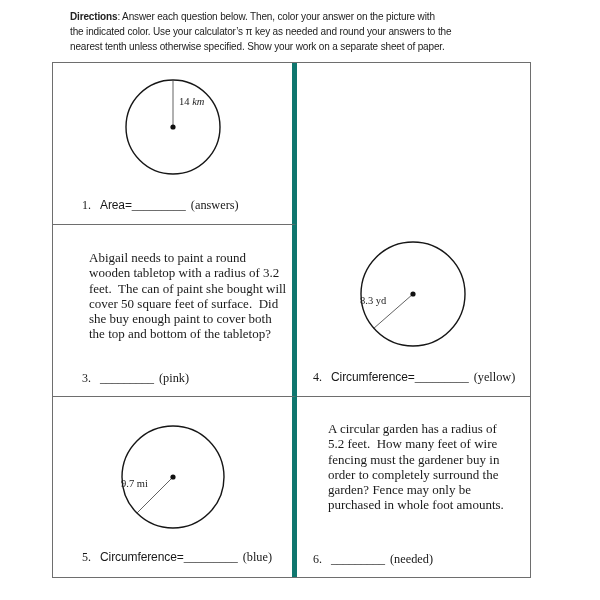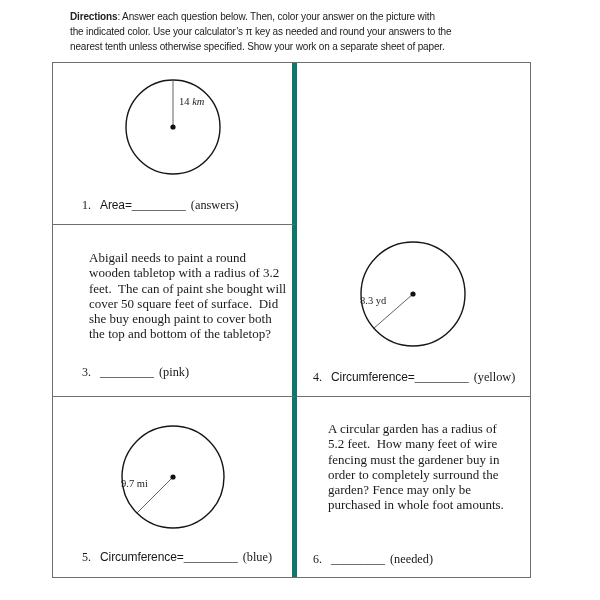--- a/index.html
+++ b/index.html
@@ -65,21 +65,21 @@
   </div>
 
 
   <div class="cell br bb" style="left:0;top:162px;width:244px;height:172px;">
     <div class="problem" style="left:36px;top:25px;width:206px;">Abigail needs to paint a round
 wooden tabletop with a radius of 3.2
 feet.  The can of paint she bought will
 cover 50 square feet of surface.  Did
 she buy enough paint to cover both
 the top and bottom of the tabletop?</div>
-    <div class="answer" style="left:29px;bottom:16px;margin-top:48px;">
+    <div class="answer" style="left:29px;bottom:10px;margin-top:48px;">
       <span class="num">3.</span><span class="blank">_________</span><span class="color-note">(pink)</span>
     </div>
   </div>
 
   <div class="cell bb" style="left:244px;top:162px;width:233px;height:172px;">
     <svg class="fig" width="233" height="160">
       <circle class="ring" cx="116" cy="69" r="52"></circle>
       <line class="rline" x1="116" y1="69" x2="76" y2="104"></line>
       <circle class="dot" cx="116" cy="69" r="2.6"></circle>
     </svg>

